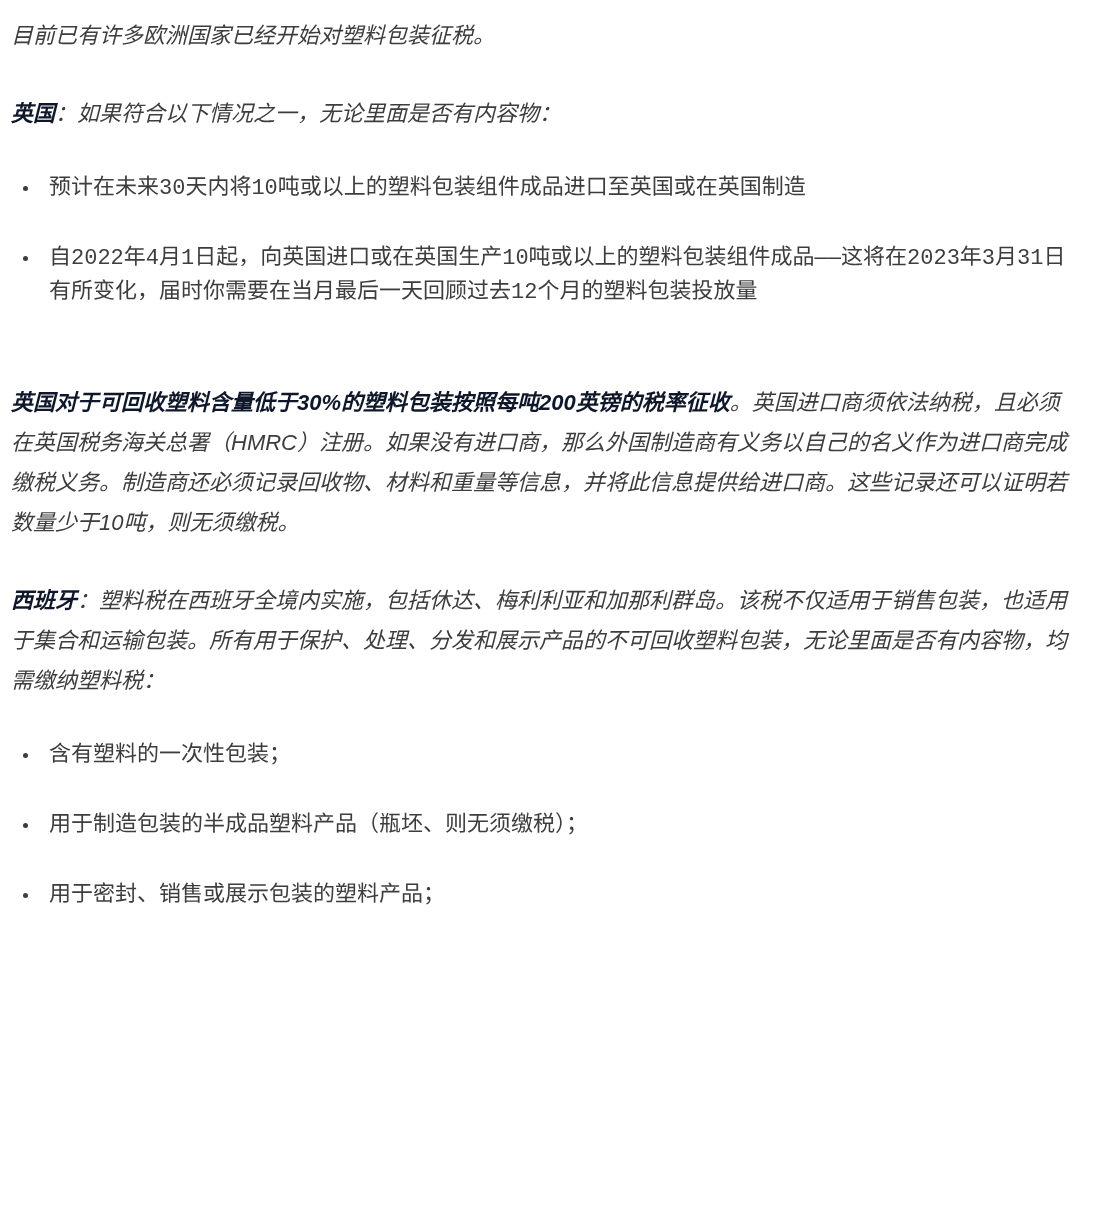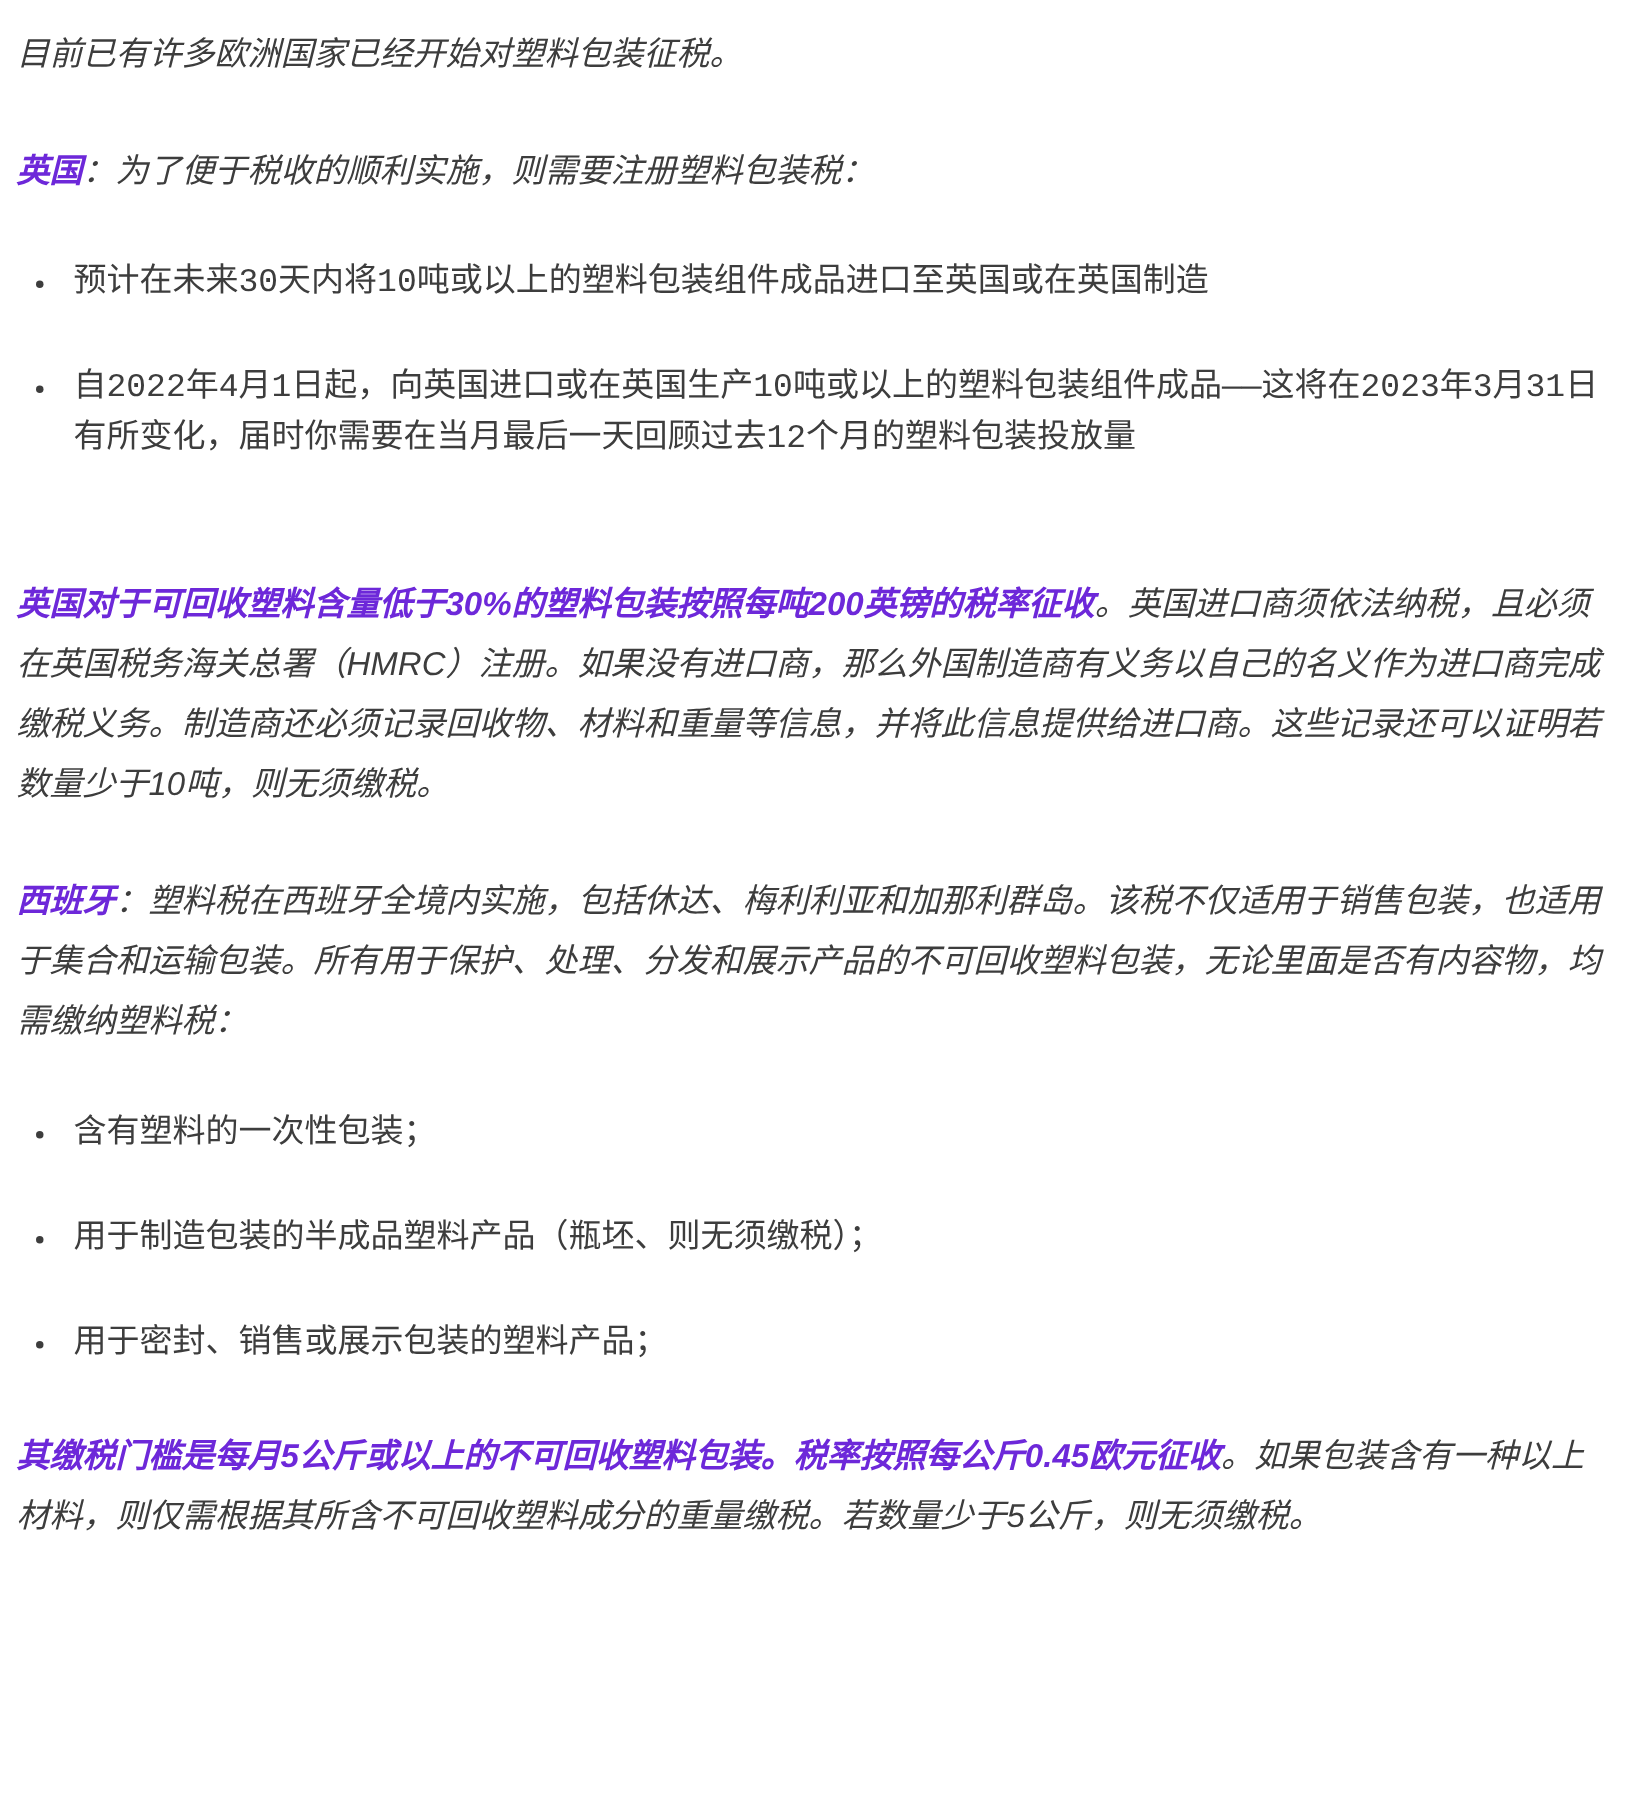--- a/index.html
+++ b/index.html
@@ -33,50 +33,49 @@
   }
   .doc li:last-child {
     margin-bottom: 0;
     margin-top: 12px;
   }
   .doc li::marker {
     font-size: 18px;
     color: #3d3d3d;
   }
   .green {
-    color: #6d28d9;
+    color: #0f172a;
     font-weight: bold;
     text-align: center;
   }
   .gap {
     height: 35px;
   }
 </style>
 </head>
 <body>
 
 <div class="doc">
 
   <p>目前已有许多欧洲国家已经开始对塑料包装征税。</p>
 
-  <p><strong class="green">英国</strong><span>：为了便于税收的顺利实施，则需要注册塑料包装税：</span></p>
+  <p><strong class="green">英国</strong><span>：如果符合以下情况之一，无论里面是否有内容物：</span></p>
 
   <ul>
     <li>预计在未来30天内将10吨或以上的塑料包装组件成品进口至英国或在英国制造</li>
     <li>自2022年4月1日起，向英国进口或在英国生产10吨或以上的塑料包装组件成品——这将在2023年3月31日有所变化，届时你需要在当月最后一天回顾过去12个月的塑料包装投放量</li>
   </ul>
 
   <div class="gap"></div>
 
   <p><strong class="green">英国对于可回收塑料含量低于30%的塑料包装按照每吨200英镑的税率征收</strong><span>。英国进口商须依法纳税，且必须在英国税务海关总署（HMRC）注册。如果没有进口商，那么外国制造商有义务以自己的名义作为进口商完成缴税义务。制造商还必须记录回收物、材料和重量等信息，并将此信息提供给进口商。这些记录还可以证明若数量少于10吨，则无须缴税。</span></p>
 
   <p><strong class="green">西班牙</strong><span>：塑料税在西班牙全境内实施，包括休达、梅利利亚和加那利群岛。该税不仅适用于销售包装，也适用于集合和运输包装。所有用于保护、处理、分发和展示产品的不可回收塑料包装，无论里面是否有内容物，均需缴纳塑料税：</span></p>
 
   <ul>
     <li>含有塑料的一次性包装；</li>
     <li>用于制造包装的半成品塑料产品（瓶坯、则无须缴税）；</li>
     <li>用于密封、销售或展示包装的塑料产品；</li>
   </ul>
 
-  <p><strong class="green">其缴税门槛是每月5公斤或以上的不可回收塑料包装。税率按照每公斤0.45欧元征收</strong><span>。如果包装含有一种以上材料，则仅需根据其所含不可回收塑料成分的重量缴税。若数量少于5公斤，则无须缴税。</span></p>
 
 
 </div>
 
 </body></html>

